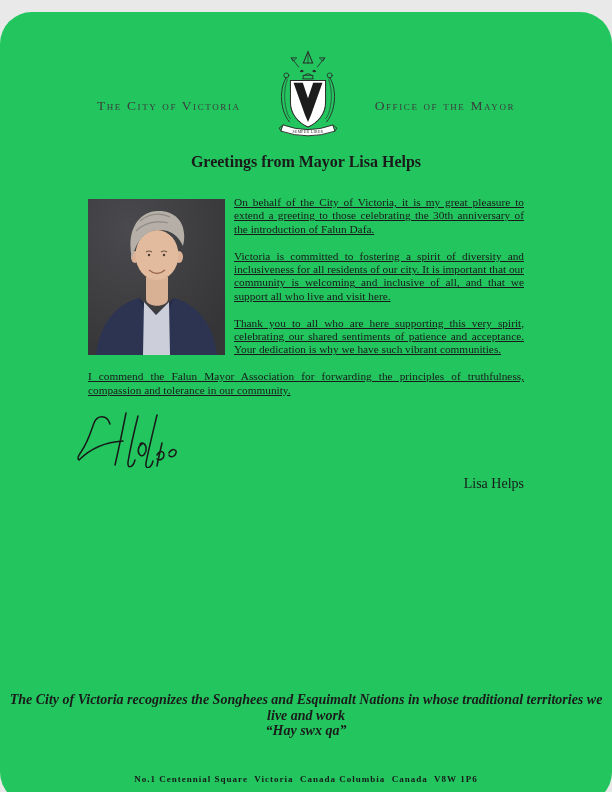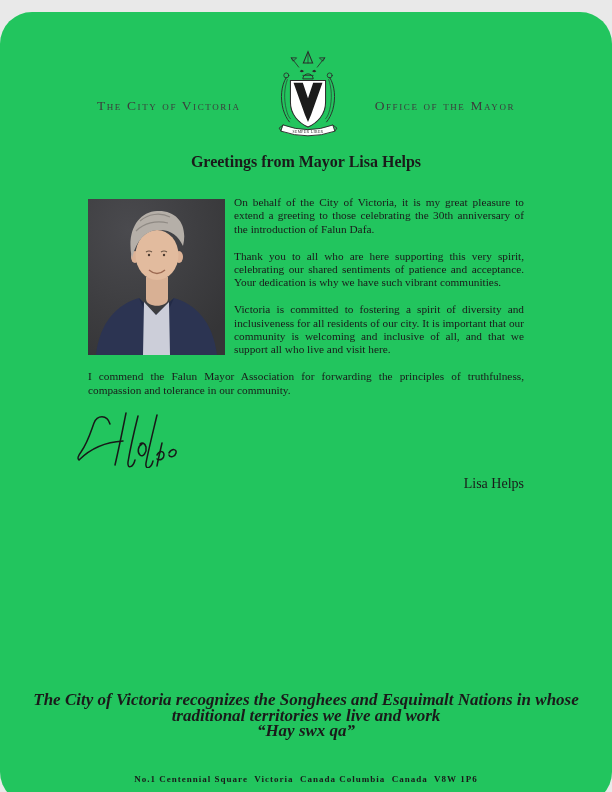--- a/index.html
+++ b/index.html
@@ -30,31 +30,31 @@
   
   .letter-body {
     position:absolute; top:184px; left:88px; width:436px;
     font-size:11.3px; line-height:13.4px; text-align:justify;
   }
   .photo {
     float:left; width:137px; height:156px; margin:3px 9px 0 0;
     background:#3a3a3c;
   }
   .photo svg { display:block; width:137px; height:156px; }
-  .letter-body p { margin:0 0 13.4px 0; }
+  .letter-body p { margin:0 0 13.4px 0;text-decoration:underline; }
   .closing { text-align:left; }
   .signature { margin:12px 0 8px -12px; height:58px; }
   .signature svg { width:102px; height:58px; }
   .signer { text-align:right; line-height:15px; font-size:14px; }
 
   
   .acknowledgement {
     position:absolute; top:680px; left:8px; right:8px;
     text-align:center; font-weight:bold; font-style:italic;
-    font-size:17px; line-height:15.5px;
+    font-size:14px; line-height:15.5px;
   }
   .address-block {
     position:absolute; top:735px; left:0; right:0;
     text-align:center; font-weight:bold; font-size:9px;
     letter-spacing:1px; line-height:12.8px; white-space:pre-wrap;
   }
 </style>
 </head>
 <body>
 
@@ -133,22 +133,22 @@
         <path d="M52,22 C60,15 72,13 82,18 M48,32 C56,24 68,21 80,24" stroke="#8f8a84" stroke-width="1.2" fill="none"></path>
 
         <path d="M58,53 q3,-2 6,0 M73,53 q3,-2 6,0" stroke="#6b5747" stroke-width="1.1" fill="none"></path>
         <circle cx="61" cy="56" r="1.2" fill="#4a3a30"></circle>
         <circle cx="76" cy="56" r="1.2" fill="#4a3a30"></circle>
         <path d="M61,71 Q69,78 77,71" stroke="#9c6a52" stroke-width="1.4" fill="none"></path>
       </svg>
     </div>
 
     <p>On behalf of the City of Victoria, it is my great pleasure to extend a greeting to those celebrating the 30th anniversary of the introduction of Falun Dafa.</p>
+    <p>Victoria is committed to fostering a spirit of diversity and inclusiveness for all residents of our city. It is important that our community is welcoming and inclusive of all, and that we support all who live and visit here.</p>
     <p>Thank you to all who are here supporting this very spirit, celebrating our shared sentiments of patience and acceptance. Your dedication is why we have such vibrant communities.</p>
-    <p>Victoria is committed to fostering a spirit of diversity and inclusiveness for all residents of our city. It is important that our community is welcoming and inclusive of all, and that we support all who live and visit here.</p>
     <p>I commend the Falun Mayor Association for forwarding the principles of truthfulness, compassion and tolerance in our community.</p>
 
 
     <div class="signature">
       <svg viewBox="0 0 102 58" xmlns="http://www.w3.org/2000/svg">
         <g stroke="#181818" stroke-width="1.5" fill="none" stroke-linecap="round">
           <path d="M34,14 C31,4 21,5 18,13 C15,21 12,32 5,42 C2,46 1,49 3,50 C14,39 30,32 47,31"></path>
           <path d="M50,3 C47,18 43,38 39,55"></path>
           <path d="M62,6 C58,22 54,40 52,52 C51,59 57,58 59,50"></path>
           <path d="M66,34 C62,36 61,42 64,45 C67,48 71,42 70,37 C69,33 66,32 64,34"></path>

